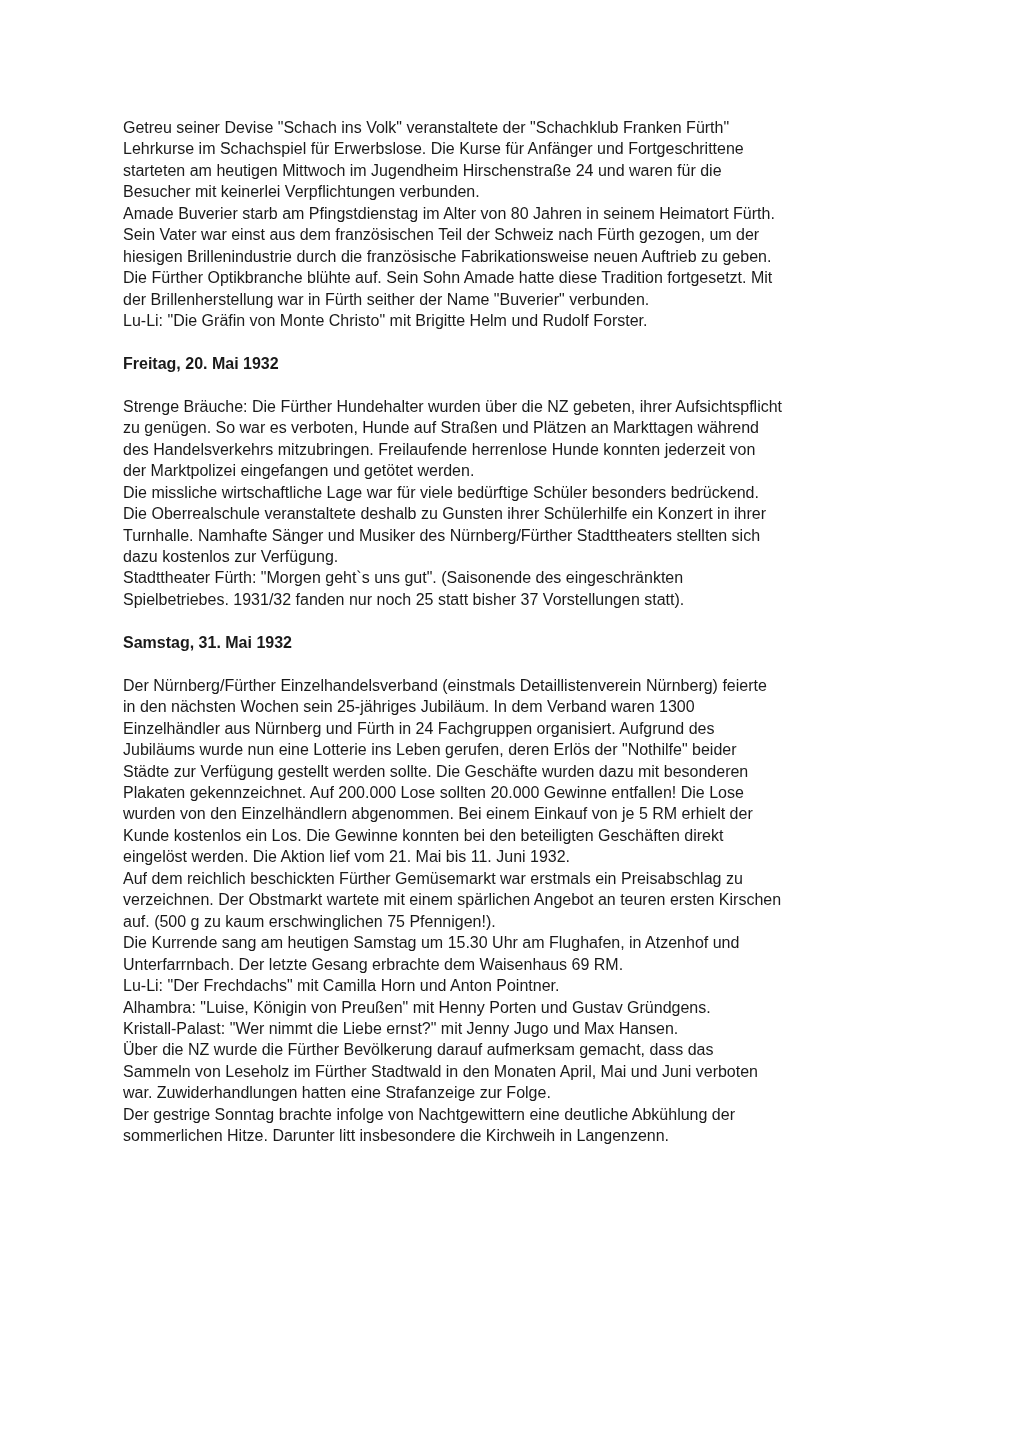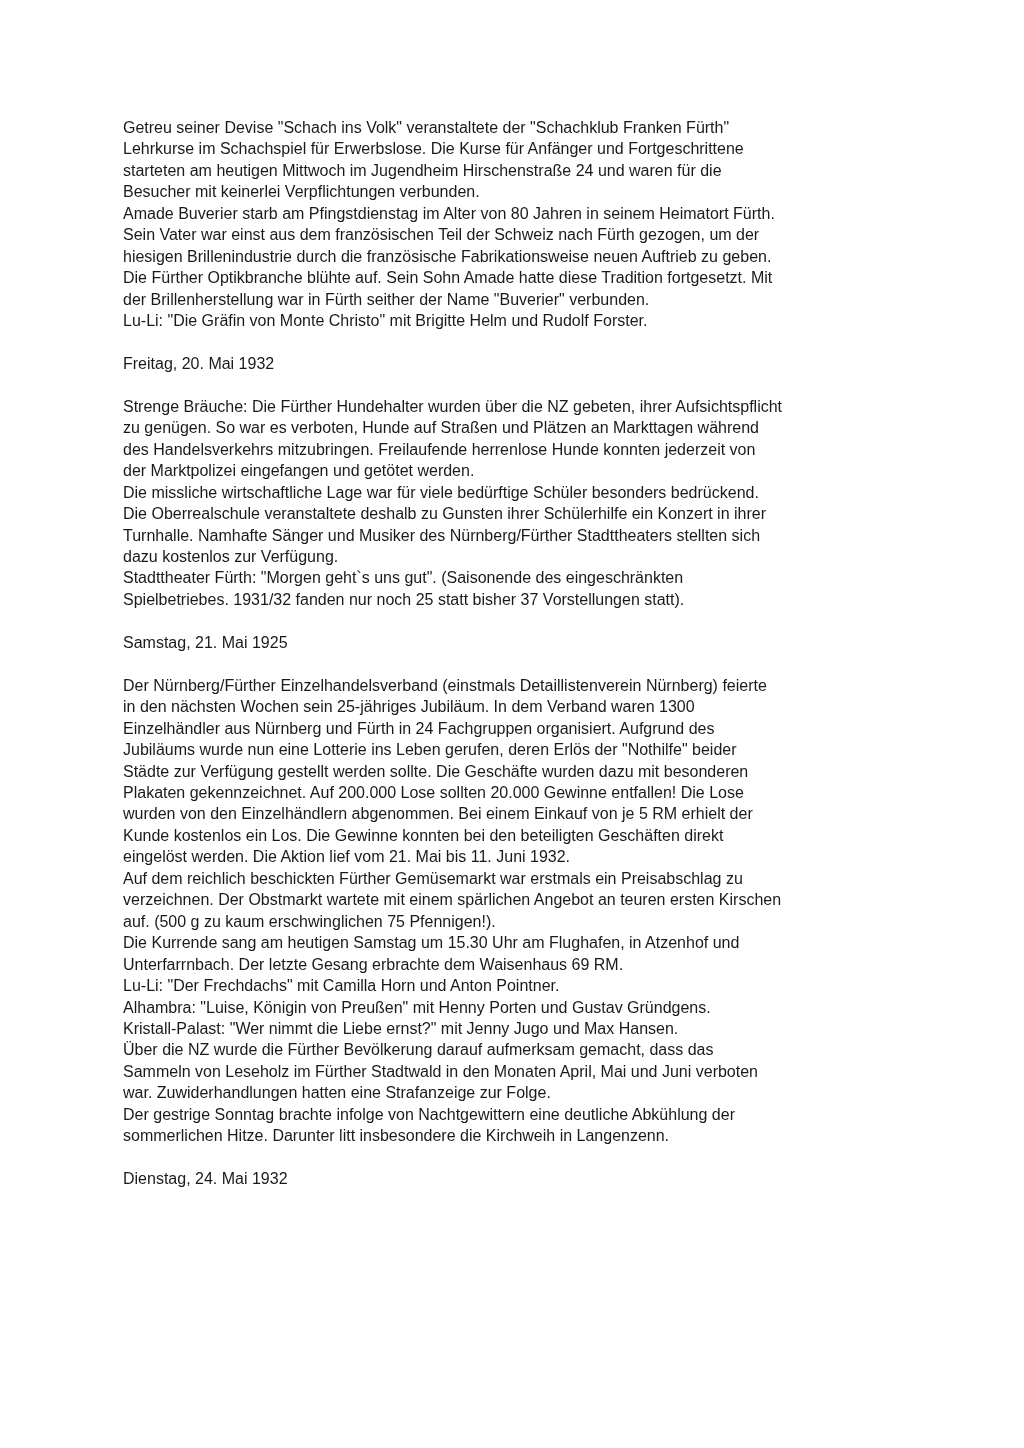--- a/index.html
+++ b/index.html
@@ -25,21 +25,21 @@
     font-size: 16px;
     line-height: 21.45px;
     letter-spacing: 0px;
   }
   .text-block {
     white-space: pre-line;
     margin: 0;
   }
   .date-heading {
     white-space: pre-line;
-    font-weight: normal;
+    font-weight: bold;
     margin: 21.45px 0 21.45px 0;
   }
 </style>
 </head>
 <body>
 
 <main class="page">
   <div class="content" id="document-content">
       <div class="text-block">Getreu seiner Devise "Schach ins Volk" veranstaltete der "Schachklub Franken Fürth"
 Lehrkurse im Schachspiel für Erwerbslose. Die Kurse für Anfänger und Fortgeschrittene
@@ -55,21 +55,21 @@
       <div class="text-block">Strenge Bräuche: Die Fürther Hundehalter wurden über die NZ gebeten, ihrer Aufsichtspflicht
 zu genügen. So war es verboten, Hunde auf Straßen und Plätzen an Markttagen während
 des Handelsverkehrs mitzubringen. Freilaufende herrenlose Hunde konnten jederzeit von
 der Marktpolizei eingefangen und getötet werden.
 Die missliche wirtschaftliche Lage war für viele bedürftige Schüler besonders bedrückend.
 Die Oberrealschule veranstaltete deshalb zu Gunsten ihrer Schülerhilfe ein Konzert in ihrer
 Turnhalle. Namhafte Sänger und Musiker des Nürnberg/Fürther Stadttheaters stellten sich
 dazu kostenlos zur Verfügung.
 Stadttheater Fürth: "Morgen geht`s uns gut". (Saisonende des eingeschränkten
 Spielbetriebes. 1931/32 fanden nur noch 25 statt bisher 37 Vorstellungen statt).</div>
-      <div class="date-heading">Samstag, 21. Mai 1925</div>
+      <div class="date-heading">Samstag, 31. Mai 1932</div>
       <div class="text-block">Der Nürnberg/Fürther Einzelhandelsverband (einstmals Detaillistenverein Nürnberg) feierte
 in den nächsten Wochen sein 25-jähriges Jubiläum. In dem Verband waren 1300
 Einzelhändler aus Nürnberg und Fürth in 24 Fachgruppen organisiert. Aufgrund des
 Jubiläums wurde nun eine Lotterie ins Leben gerufen, deren Erlös der "Nothilfe" beider
 Städte zur Verfügung gestellt werden sollte. Die Geschäfte wurden dazu mit besonderen
 Plakaten gekennzeichnet. Auf 200.000 Lose sollten 20.000 Gewinne entfallen! Die Lose
 wurden von den Einzelhändlern abgenommen. Bei einem Einkauf von je 5 RM erhielt der
 Kunde kostenlos ein Los. Die Gewinne konnten bei den beteiligten Geschäften direkt
 eingelöst werden. Die Aktion lief vom 21. Mai bis 11. Juni 1932.
 Auf dem reichlich beschickten Fürther Gemüsemarkt war erstmals ein Preisabschlag zu
@@ -78,15 +78,14 @@
 Die Kurrende sang am heutigen Samstag um 15.30 Uhr am Flughafen, in Atzenhof und
 Unterfarrnbach. Der letzte Gesang erbrachte dem Waisenhaus 69 RM.
 Lu-Li: "Der Frechdachs" mit Camilla Horn und Anton Pointner.
 Alhambra: "Luise, Königin von Preußen" mit Henny Porten und Gustav Gründgens.
 Kristall-Palast: "Wer nimmt die Liebe ernst?" mit Jenny Jugo und Max Hansen.</div>
       <div class="text-block">Über die NZ wurde die Fürther Bevölkerung darauf aufmerksam gemacht, dass das
 Sammeln von Leseholz im Fürther Stadtwald in den Monaten April, Mai und Juni verboten
 war. Zuwiderhandlungen hatten eine Strafanzeige zur Folge.
 Der gestrige Sonntag brachte infolge von Nachtgewittern eine deutliche Abkühlung der
 sommerlichen Hitze. Darunter litt insbesondere die Kirchweih in Langenzenn.</div>
-      <div class="date-heading">Dienstag, 24. Mai 1932</div>
     </div>
 </main>
 
 </body></html>

